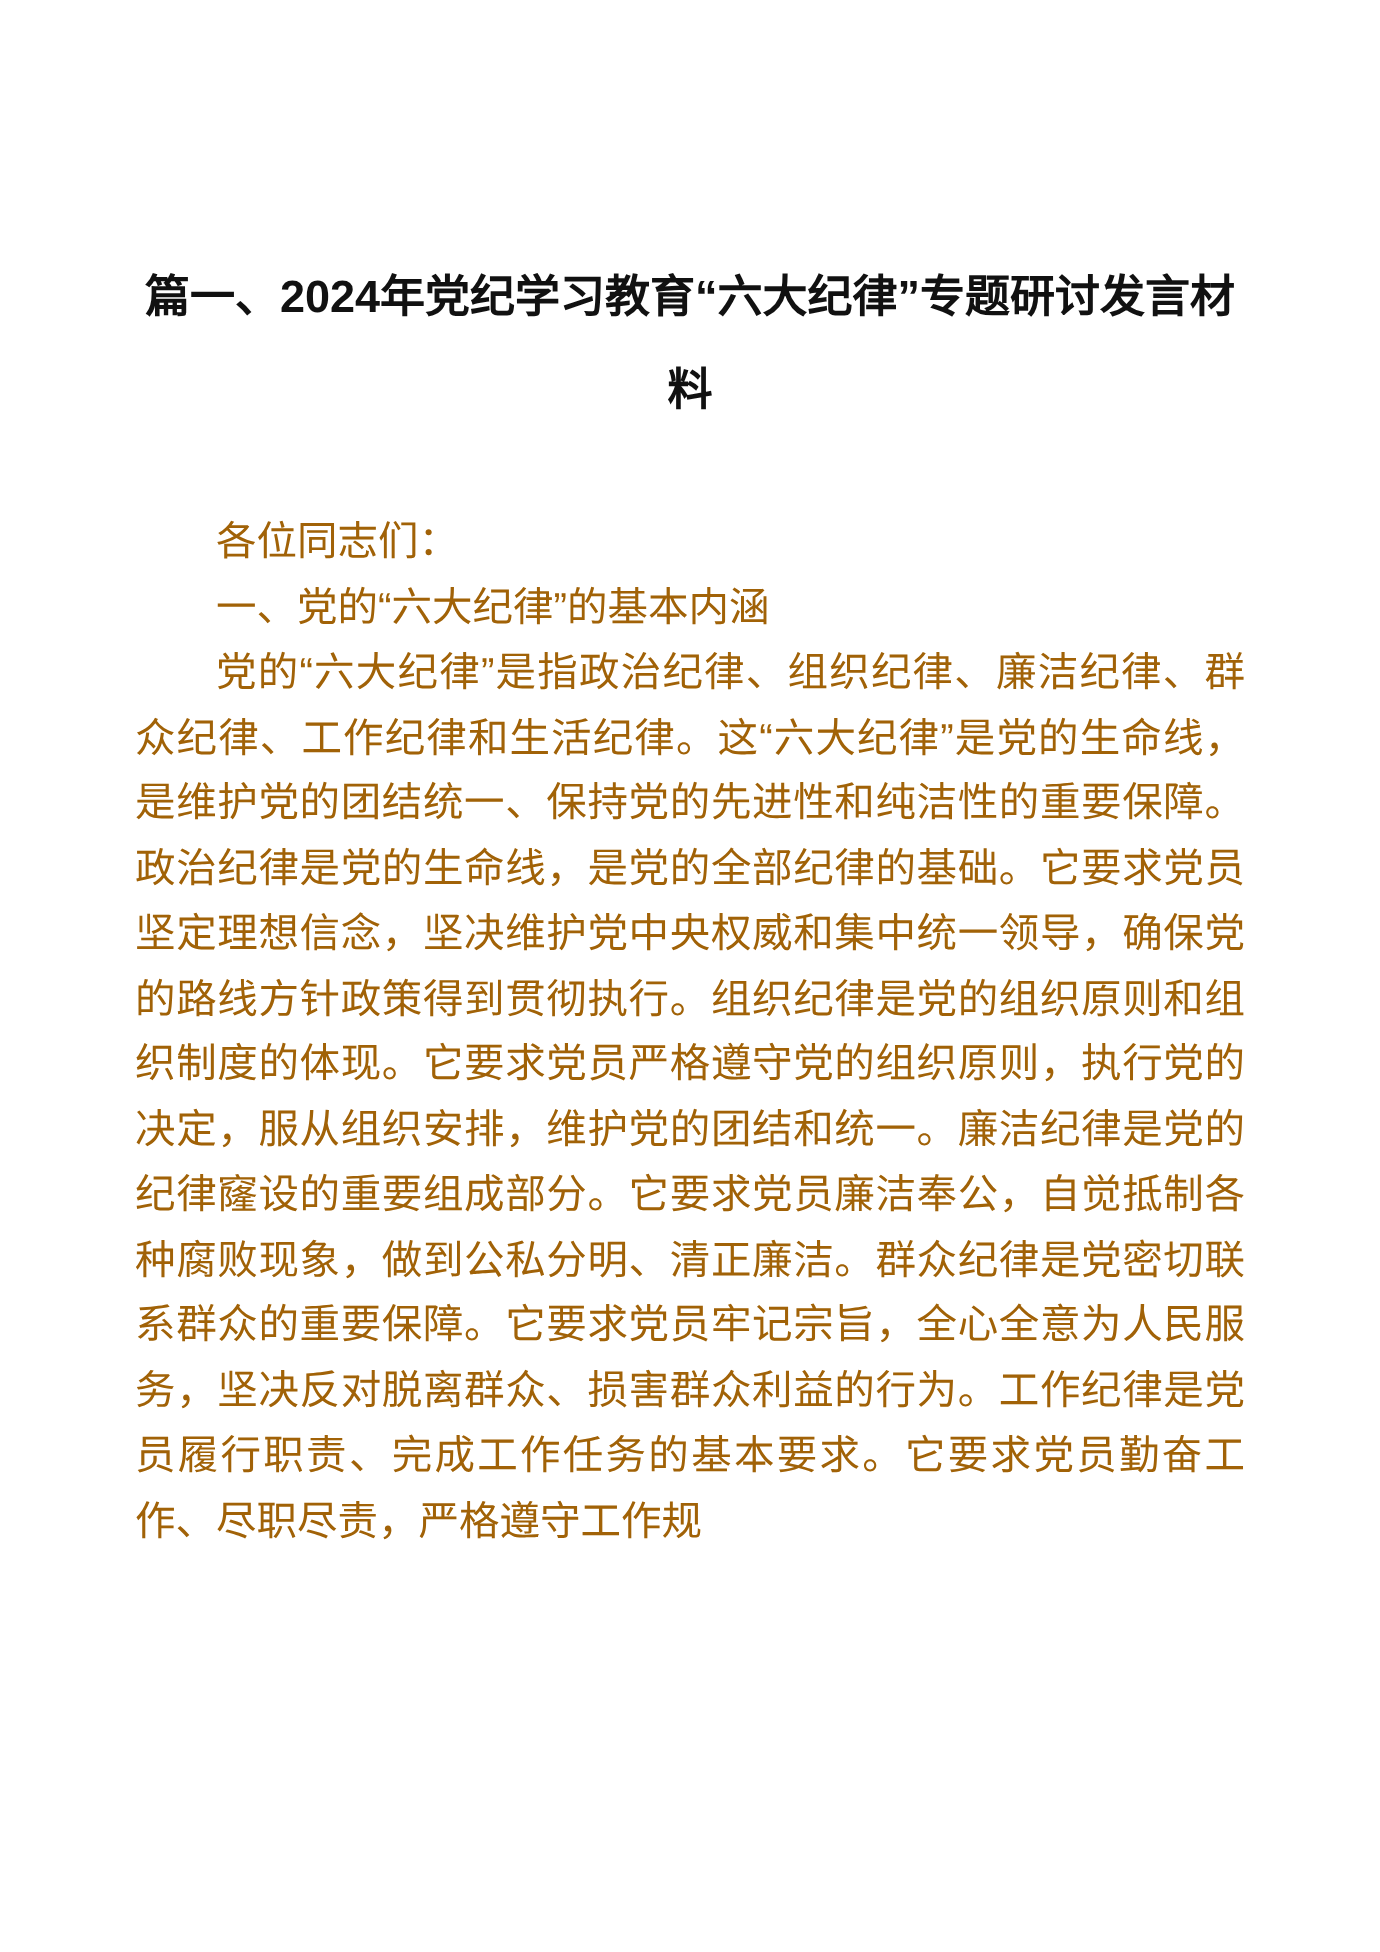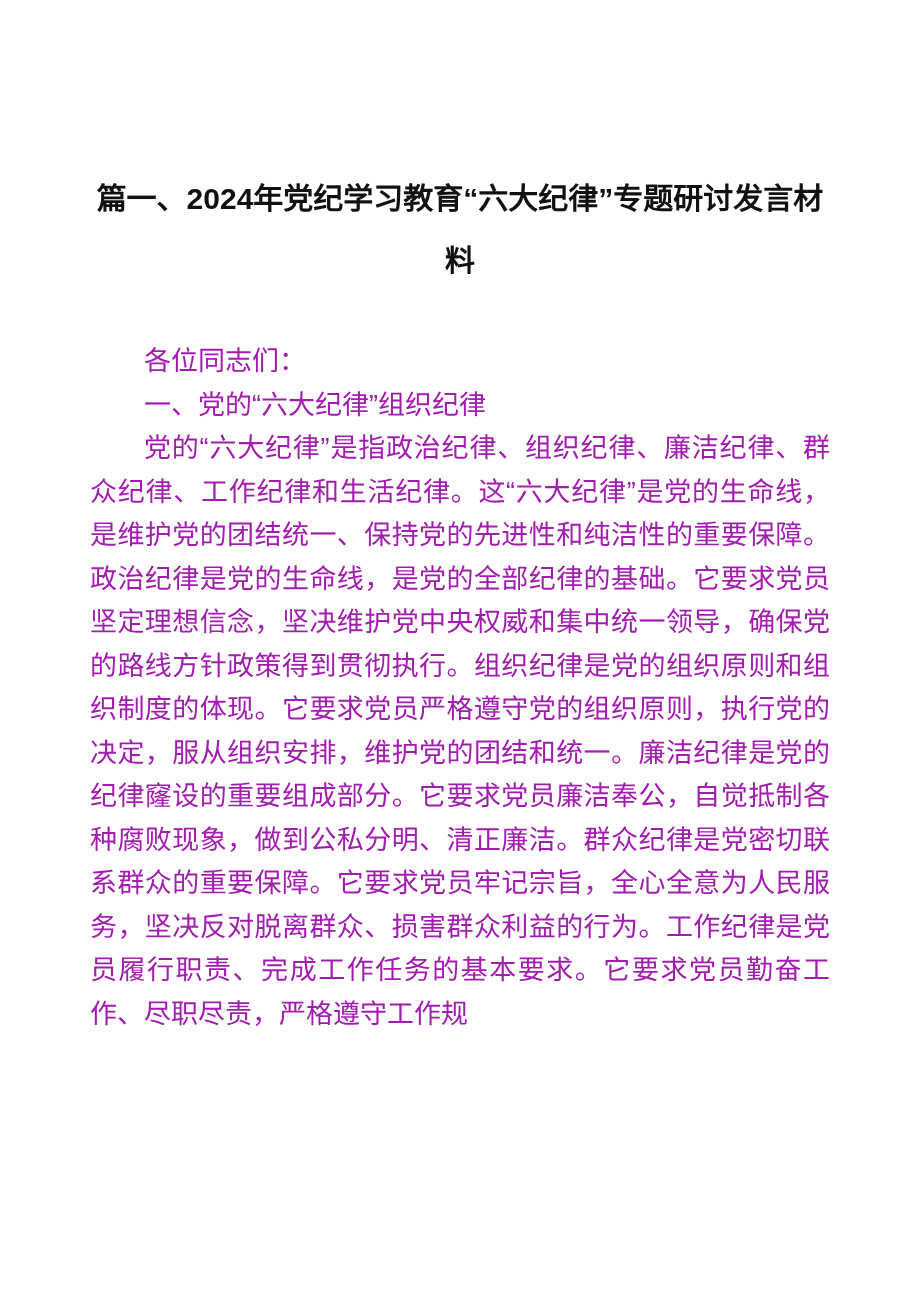--- a/index.html
+++ b/index.html
@@ -32,34 +32,34 @@
   }
   .doc-title .title-line {
     display: block;
   }
   .para {
     margin: 0;
     font-size: 27px;
     line-height: 43.5px;
     text-align: justify;
     text-indent: 2em;
-    color: #a21caf;
+    color: #a16207;
     font-weight: 400;
   }
 </style>
 </head>
 <body>
 
 <div class="page">
 
   <h1 class="doc-title">
     <span class="title-line">篇一、2024年党纪学习教育“六大纪律”专题研讨发言材</span>
     <span class="title-line">料</span>
   </h1>
 
   <p class="para">各位同志们：</p>
 
 
-  <p class="para">一、党的“六大纪律”组织纪律</p>
+  <p class="para">一、党的“六大纪律”的基本内涵</p>
 
   <p class="para">党的“六大纪律”是指政治纪律、组织纪律、廉洁纪律、群众纪律、工作纪律和生活纪律。这“六大纪律”是党的生命线，是维护党的团结统一、保持党的先进性和纯洁性的重要保障。政治纪律是党的生命线，是党的全部纪律的基础。它要求党员坚定理想信念，坚决维护党中央权威和集中统一领导，确保党的路线方针政策得到贯彻执行。组织纪律是党的组织原则和组织制度的体现。它要求党员严格遵守党的组织原则，执行党的决定，服从组织安排，维护党的团结和统一。廉洁纪律是党的纪律窿设的重要组成部分。它要求党员廉洁奉公，自觉抵制各种腐败现象，做到公私分明、清正廉洁。群众纪律是党密切联系群众的重要保障。它要求党员牢记宗旨，全心全意为人民服务，坚决反对脱离群众、损害群众利益的行为。工作纪律是党员履行职责、完成工作任务的基本要求。它要求党员勤奋工作、尽职尽责，严格遵守工作规</p>
 
 </div>
 
 </body></html>

